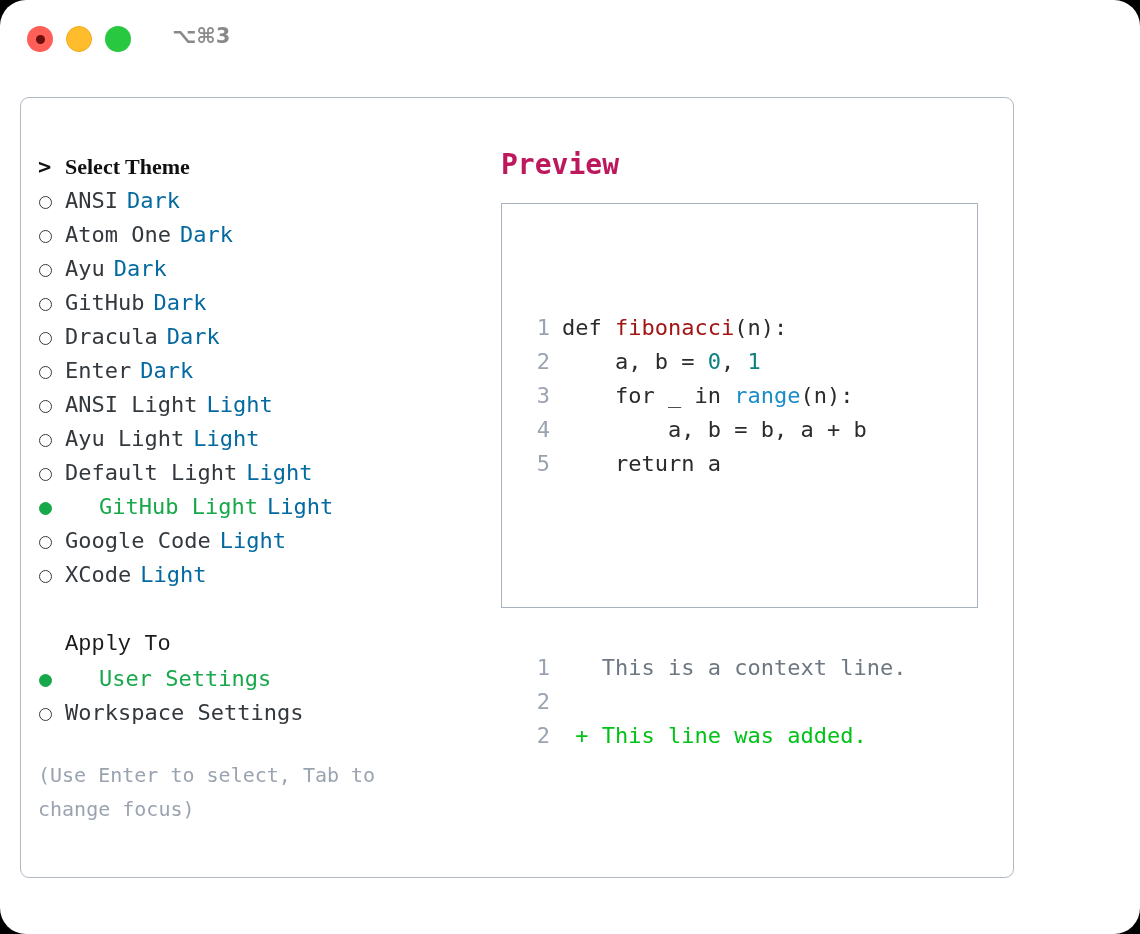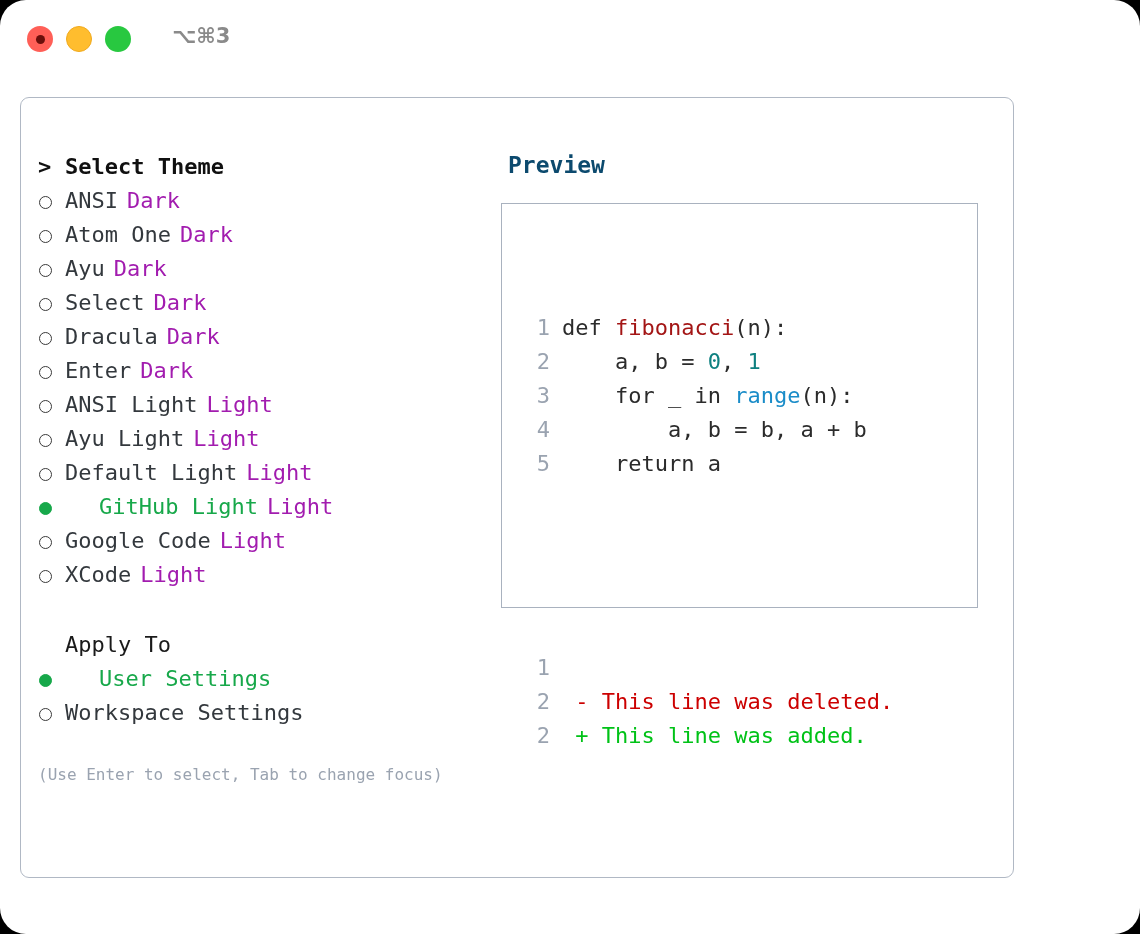--- a/index.html
+++ b/index.html
@@ -135,62 +135,63 @@
     background: transparent;
   }
   .bullet.filled {
     background: #17a84a;
     border-color: #17a84a;
   }
 
   .row-header {
     font-weight: bold;
     color: #101010;
+    font-family: Liberation Serif, serif;
   }
   .name {
     color: #33383d;
   }
   .name.selected {
     color: #17a84a;
     margin-left: 34px;
   }
   .tag {
-    color: #a21caf;
+    color: #0369a1;
     margin-left: 9px;
   }
 
   .section-gap { height: 36px; }
 
   .apply-header {
     padding-left: 27px;
     color: #1a1a1a;
+    font-family: Liberation Mono, monospace;
   }
 
   .hint {
     margin-top: 28px;
-    font-size: 16px;
+    font-size: 20px;
     line-height: 34px;
     color: #9aa3b0;
     width: 410px;
     white-space: normal;
   }
 
   
   .right-col {
     position: absolute;
     left: 480px;
     top: 52px;
     width: 490px;
   }
   .preview-title {
-    font-size: 23px;
+    font-size: 28px;
     font-weight: bold;
-    color: #0c4a6e;
+    color: #be185d;
     line-height: 30px;
-    margin-left: 7px;
   }
   .preview-box {
     margin-top: 23px;
     width: 477px;
     height: 405px;
     border: 1.6px solid #a9b2bf;
     box-sizing: border-box;
     background: #ffffff;
     position: relative;
   }
@@ -248,21 +249,21 @@
 
         <div class="row">
           <span class="marker caret">&gt;</span>
           <span class="row-header">Select Theme</span>
         </div>
 
         <div id="theme-list">
             <div class="row"><span class="bullet-wrap"><span class="bullet"></span></span><span class="name">ANSI</span><span class="tag">Dark</span></div>
             <div class="row"><span class="bullet-wrap"><span class="bullet"></span></span><span class="name">Atom One</span><span class="tag">Dark</span></div>
             <div class="row"><span class="bullet-wrap"><span class="bullet"></span></span><span class="name">Ayu</span><span class="tag">Dark</span></div>
-            <div class="row"><span class="bullet-wrap"><span class="bullet"></span></span><span class="name">Select</span><span class="tag">Dark</span></div>
+            <div class="row"><span class="bullet-wrap"><span class="bullet"></span></span><span class="name">GitHub</span><span class="tag">Dark</span></div>
             <div class="row"><span class="bullet-wrap"><span class="bullet"></span></span><span class="name">Dracula</span><span class="tag">Dark</span></div>
             <div class="row"><span class="bullet-wrap"><span class="bullet"></span></span><span class="name">Enter</span><span class="tag">Dark</span></div>
             <div class="row"><span class="bullet-wrap"><span class="bullet"></span></span><span class="name">ANSI Light</span><span class="tag">Light</span></div>
             <div class="row"><span class="bullet-wrap"><span class="bullet"></span></span><span class="name">Ayu Light</span><span class="tag">Light</span></div>
             <div class="row"><span class="bullet-wrap"><span class="bullet"></span></span><span class="name">Default Light</span><span class="tag">Light</span></div>
             <div class="row"><span class="bullet-wrap"><span class="bullet filled"></span></span><span class="name selected">GitHub Light</span><span class="tag">Light</span></div>
             <div class="row"><span class="bullet-wrap"><span class="bullet"></span></span><span class="name">Google Code</span><span class="tag">Light</span></div>
             <div class="row"><span class="bullet-wrap"><span class="bullet"></span></span><span class="name">XCode</span><span class="tag">Light</span></div>
           </div>
 
@@ -280,20 +281,20 @@
         <div class="hint">(Use Enter to select, Tab to change focus)</div>
       </div>
 
       <div class="right-col">
         <div class="preview-title">Preview</div>
 
         <div class="preview-box">
           <div class="code-area">
             <div id="code-block"><div class="code-line"><span class="lno">1</span><span class="ctext"><span class="tok-def">def </span><span class="tok-fn">fibonacci</span><span class="tok-plain">(n):</span></span></div><div class="code-line"><span class="lno">2</span><span class="ctext"><span class="tok-plain">    a, b = </span><span class="tok-num">0</span><span class="tok-plain">, </span><span class="tok-num">1</span></span></div><div class="code-line"><span class="lno">3</span><span class="ctext"><span class="tok-plain">    for _ in </span><span class="tok-builtin">range</span><span class="tok-plain">(n):</span></span></div><div class="code-line"><span class="lno">4</span><span class="ctext"><span class="tok-plain">        a, b = b, a + b</span></span></div><div class="code-line"><span class="lno">5</span><span class="ctext"><span class="tok-plain">    return a</span></span></div></div>
             <div class="blank-line"></div>
-            <div id="diff-block"><div class="code-line"><span class="lno">1</span></div><div class="code-line"><span class="lno">2</span><span class="diff-del"> - This line was deleted.</span></div><div class="code-line"><span class="lno">2</span><span class="diff-add"> + This line was added.</span></div></div>
+            <div id="diff-block"><div class="code-line"><span class="lno">1</span><span class="diff-ctx">   This is a context line.</span></div><div class="code-line"><span class="lno">2</span></div><div class="code-line"><span class="lno">2</span><span class="diff-add"> + This line was added.</span></div></div>
           </div>
         </div>
       </div>
 
     </div>
   </div>
 </div>
 
 </body></html>

